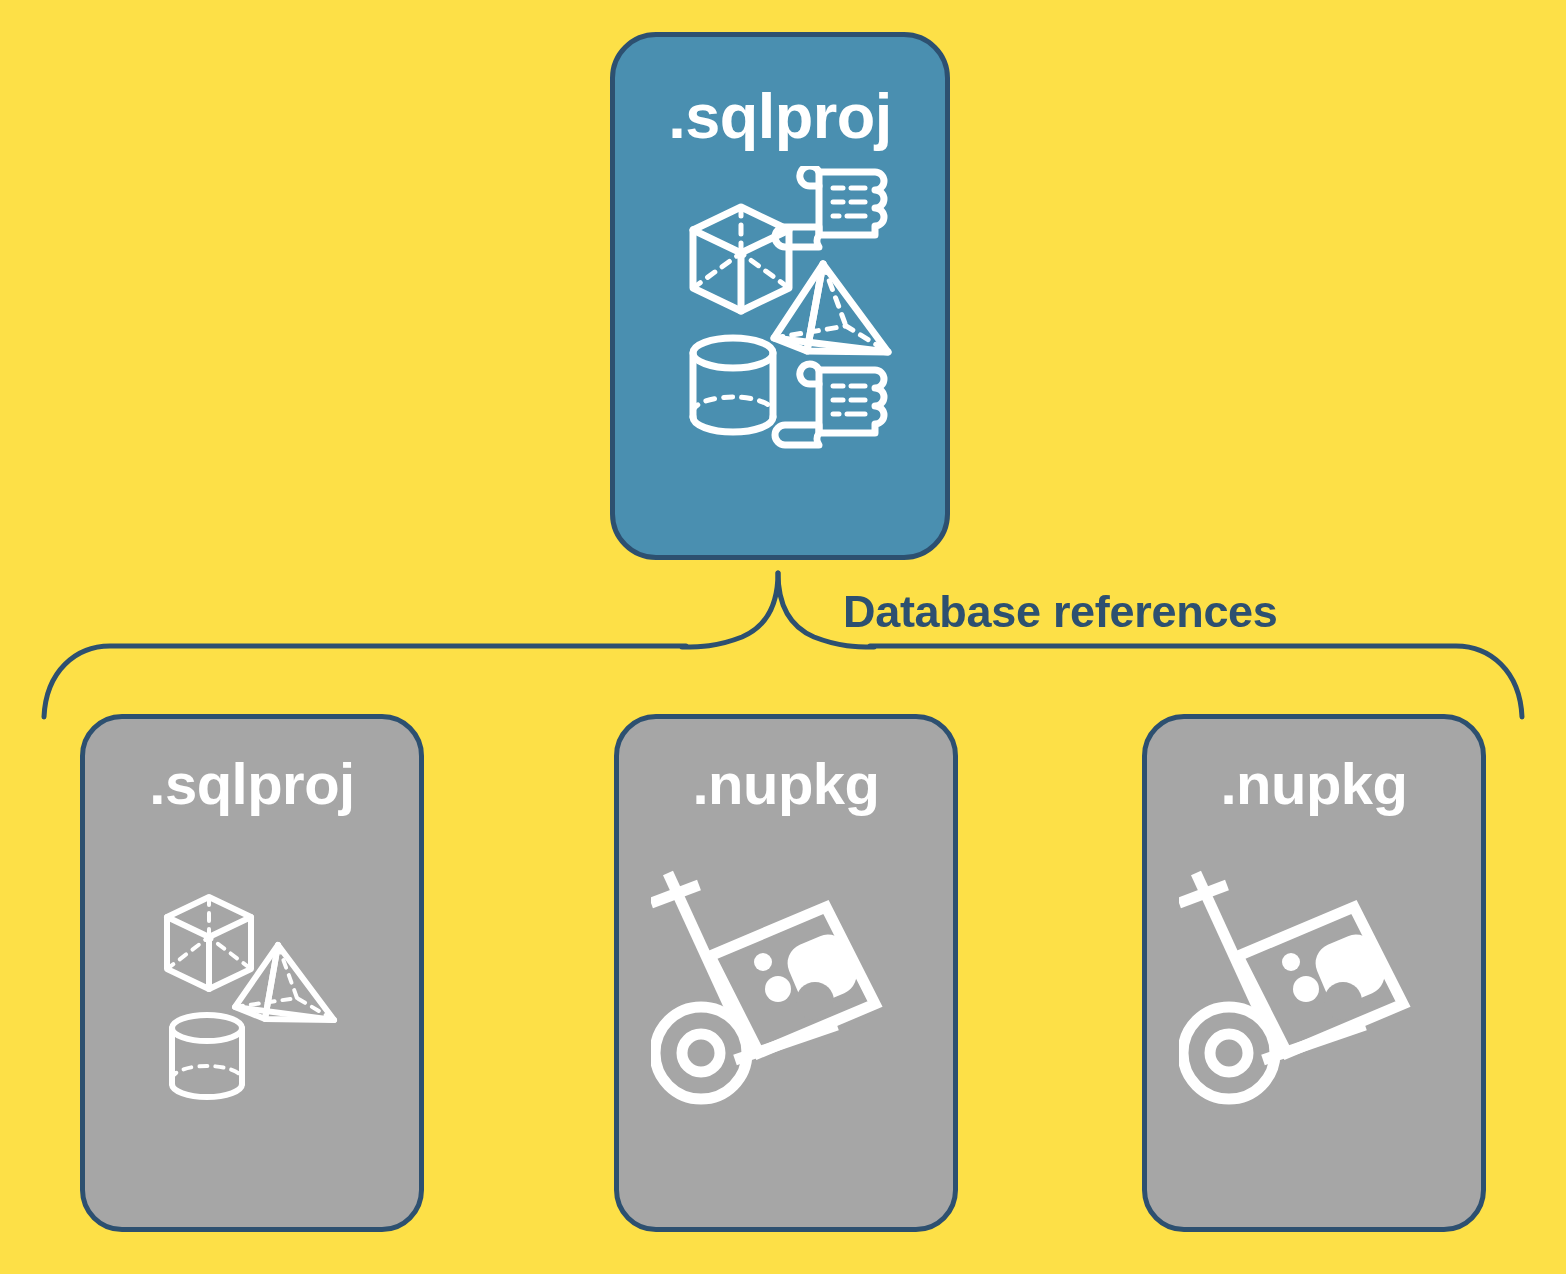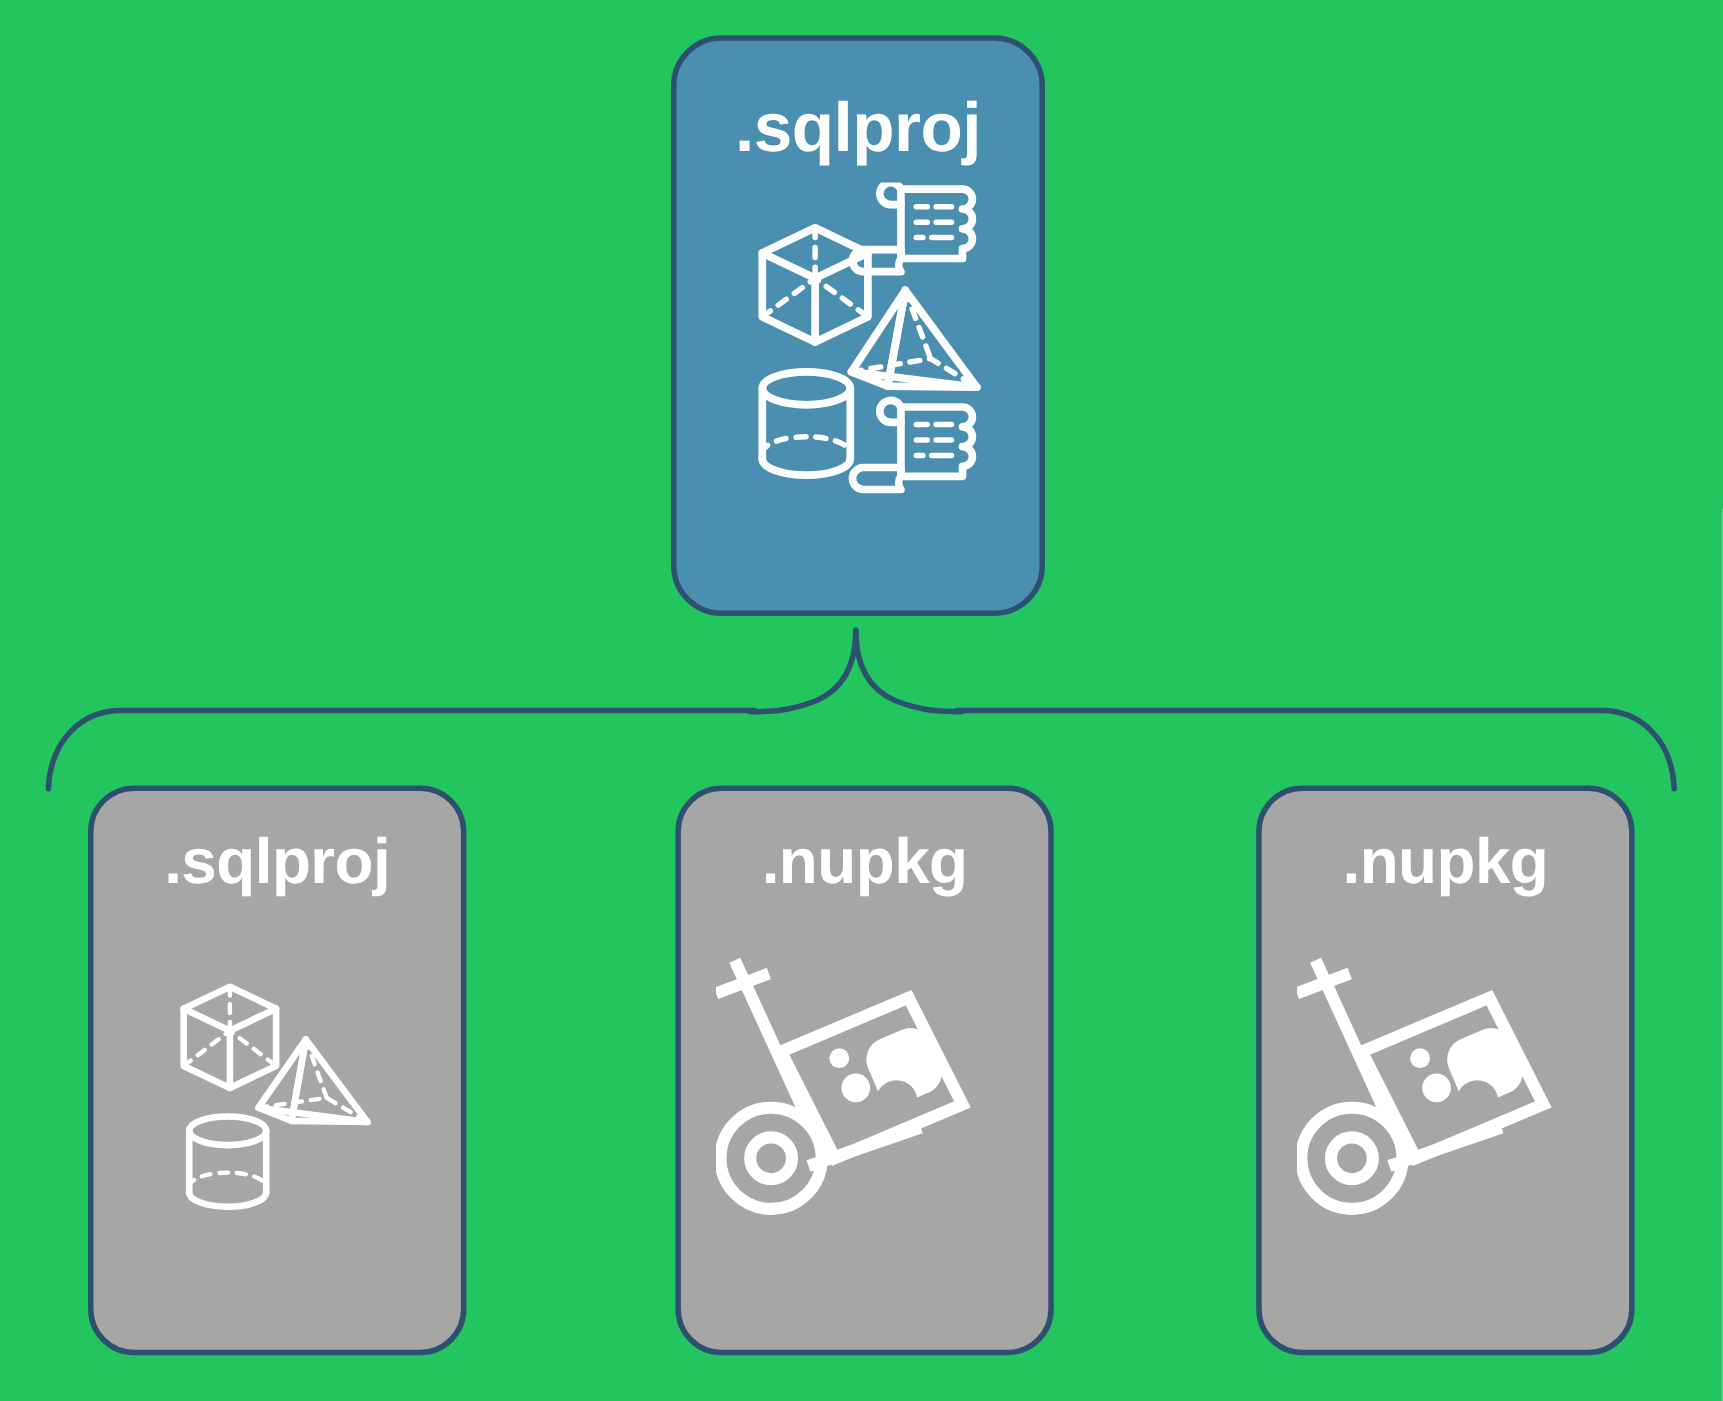--- a/index.html
+++ b/index.html
@@ -11,21 +11,21 @@
   body {
     width: 1566px;
     height: 1274px;
     font-family: "Liberation Sans", sans-serif;
     overflow: hidden;
   }
   #stage {
     position: relative;
     width: 1566px;
     height: 1274px;
-    background: #22c55e;
+    background: #fde047;
   }
 
   
   .node {
     position: absolute;
     box-sizing: border-box;
     border: 5px solid #2d5070;
     border-radius: 42px;
     display: flex;
     flex-direction: column;
@@ -174,20 +174,21 @@
 
       <path d="M778 18 C778 45 770 70 742 82 C716 92 700 92 682 92"></path>
       <path d="M778 18 C778 45 786 70 814 82 C840 92 856 92 874 92"></path>
 
       <path d="M686 91 H110 C76 91 46 116 44 162"></path>
 
       <path d="M870 91 H1456 C1490 91 1520 116 1522 162"></path>
     </g>
   </svg>
 
+  <div id="brace-label">Database references</div>
 
   <div class="node secondary n1">
     <div class="node-title">.sqlproj</div>
 
     <div class="node-art">
       <svg width="210" height="250" viewBox="0 0 210 250" fill="none">
         <g stroke="#ffffff" stroke-width="6" stroke-linejoin="round" stroke-linecap="round" fill="none">
 
           <g>
             <path d="M20 46 L62 26 L104 46 L104 98 L62 118 L20 98 Z"></path>

